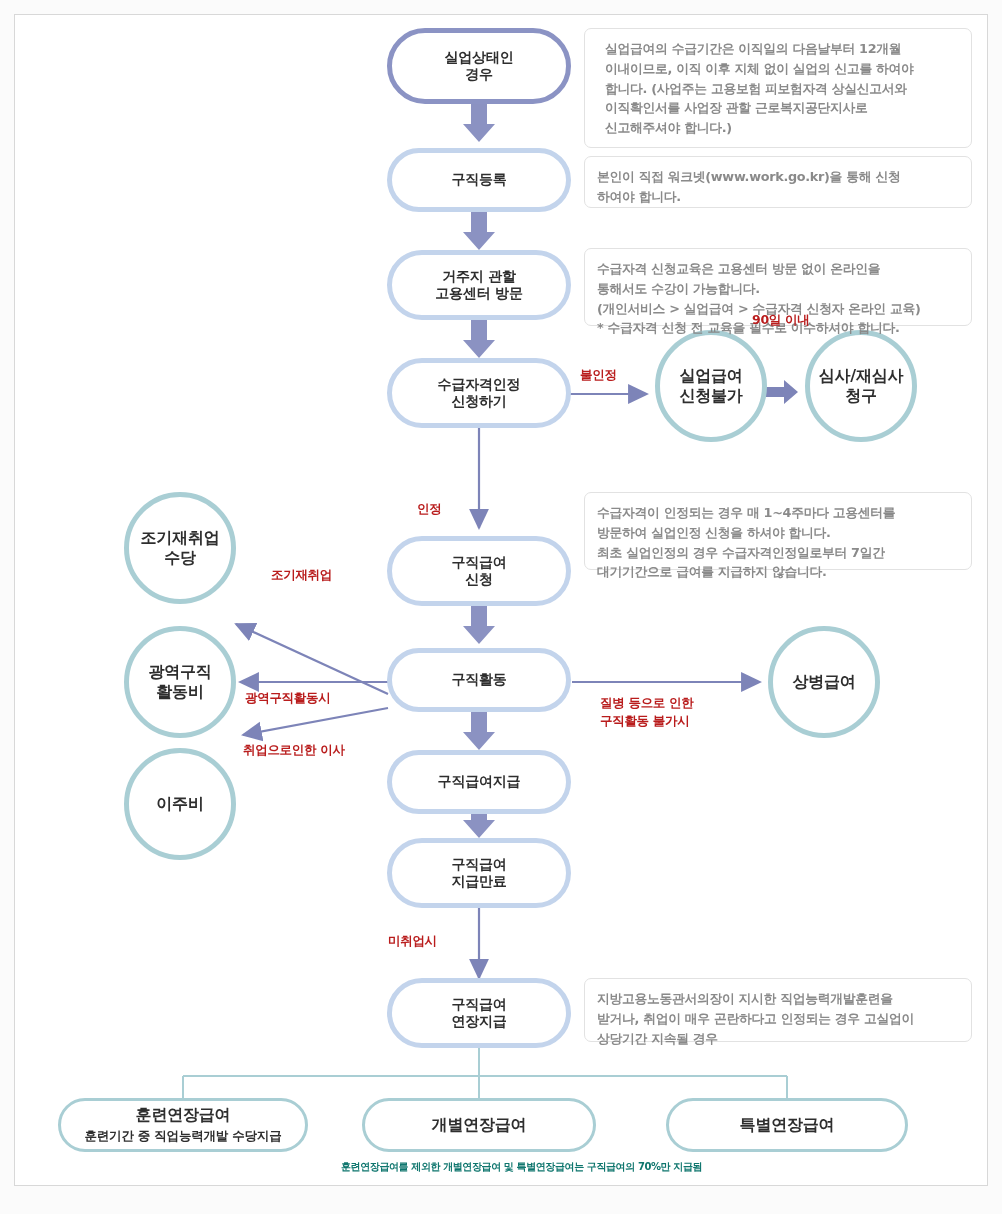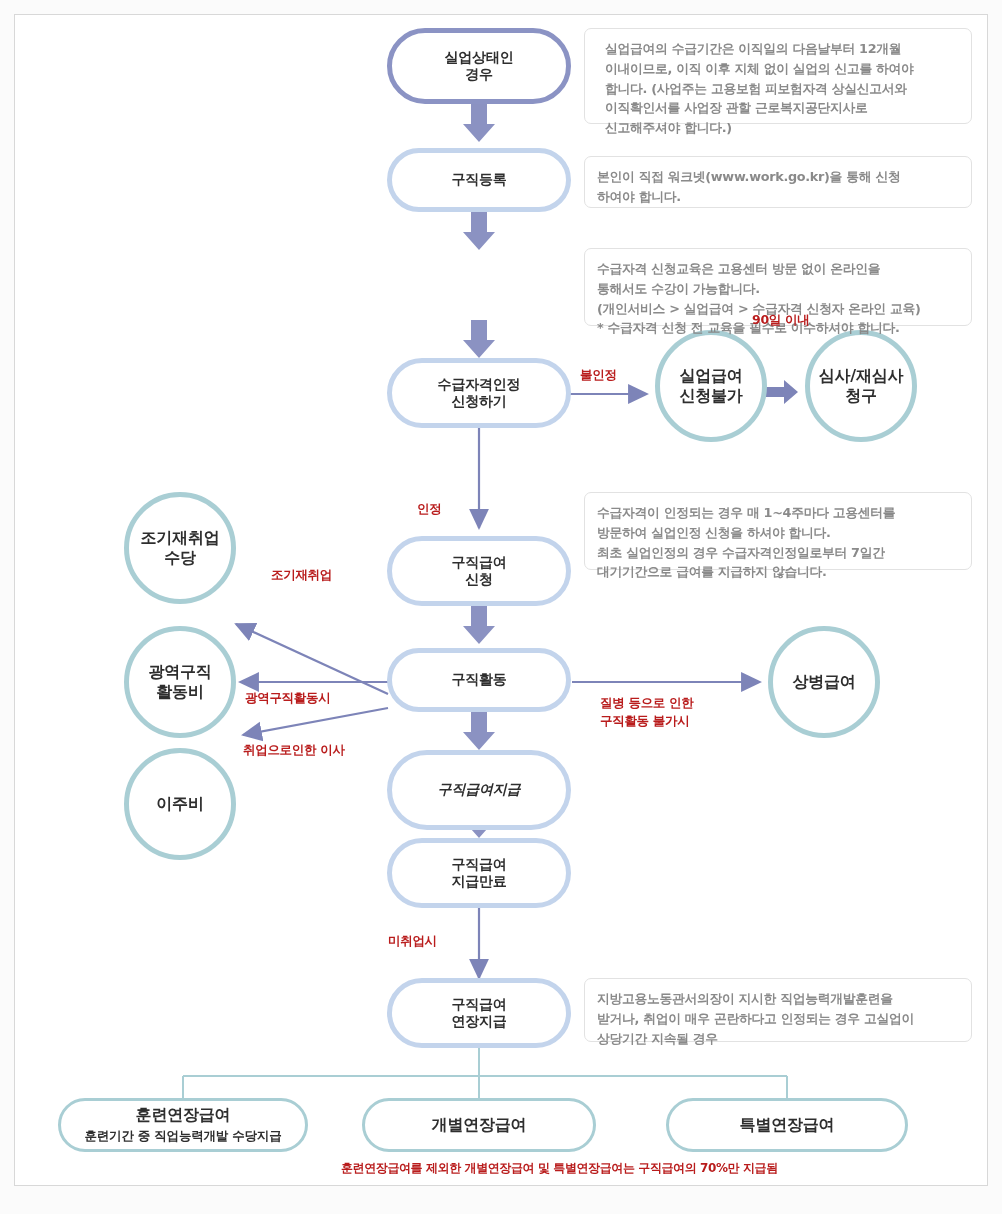--- a/index.html
+++ b/index.html
@@ -87,23 +87,23 @@
     font-size:12.5px;
     font-weight:bold;
     color:#b91c1c;
     letter-spacing:-0.3px;
     white-space:nowrap;
     z-index:4;
   }
 
   .caption{
     position:absolute;
-    font-size:12px;
-    font-weight:bold;
-    color:#b91c1c;
+    font-size:10px;
+    font-weight:bold;
+    color:#0f766e;
     letter-spacing:-0.4px;
     white-space:nowrap;
     z-index:4;
   }
 </style>
 </head>
 <body>
 
 <div id="page">
   <div id="canvas"></div>
@@ -158,30 +158,32 @@
       <path d="M479,1076 v22"></path>
       <path d="M787,1076 v22"></path>
     </g>
   </svg>
 
   <div class="node pill primary" style="left: 387px; top: 28px; width: 184px; height: 76px; white-space: pre-line;">실업상태인
 경우</div>
 
   <div class="node pill" style="left:387px;top:148px;width:184px;height:64px;">구직등록</div>
 
+  <div class="node pill" style="left: 387px; top: 250px; width: 184px; height: 70px; white-space: pre-line;">거주지 관할
+고용센터 방문</div>
 
   <div class="node pill" style="left: 387px; top: 358px; width: 184px; height: 70px; white-space: pre-line;">수급자격인정
 신청하기</div>
 
   <div class="node pill" style="left: 387px; top: 536px; width: 184px; height: 70px; white-space: pre-line;">구직급여
 신청</div>
 
   <div class="node pill" style="left:387px;top:648px;width:184px;height:64px;">구직활동</div>
 
-  <div class="node pill" style="left:387px;top:750px;width:184px;height:80px;font-style:italic;">구직급여지급</div>
+  <div class="node pill" style="left:387px;top:750px;width:184px;height:64px;">구직급여지급</div>
 
   <div class="node pill" style="left: 387px; top: 838px; width: 184px; height: 70px; white-space: pre-line;">구직급여
 지급만료</div>
 
   <div class="node pill" style="left: 387px; top: 978px; width: 184px; height: 70px; white-space: pre-line;">구직급여
 연장지급</div>
 
   <div class="node circle" style="left: 655px; top: 330px; width: 112px; height: 112px; white-space: pre-line;">실업급여
 신청불가</div>
 
@@ -204,21 +206,21 @@
   </div>
 
   <div class="node bottom-pill" style="left: 362px; top: 1098px; width: 234px; height: 54px; white-space: pre-line;">
     <span>개별연장급여</span>
   </div>
 
   <div class="node bottom-pill" style="left: 666px; top: 1098px; width: 242px; height: 54px; white-space: pre-line;">
     <span>특별연장급여</span>
   </div>
 
-  <div class="note" style="left:584px;top:28px;width:388px;height:96px;padding-left:20px;">실업급여의 수급기간은 이직일의 다음날부터 12개월
+  <div class="note" style="left:584px;top:28px;width:388px;height:120px;padding-left:20px;">실업급여의 수급기간은 이직일의 다음날부터 12개월
 이내이므로, 이직 이후 지체 없이 실업의 신고를 하여야
 합니다. (사업주는 고용보험 피보험자격 상실신고서와
 이직확인서를 사업장 관할 근로복지공단지사로
 신고해주셔야 합니다.)</div>
 
   <div class="note" style="left:584px;top:156px;width:388px;height:52px;">본인이 직접 워크넷(www.work.go.kr)을 통해 신청
 하여야 합니다.</div>
 
   <div class="note" style="left:584px;top:248px;width:388px;height:78px;">수급자격 신청교육은 고용센터 방문 없이 온라인을
 통해서도 수강이 가능합니다.

